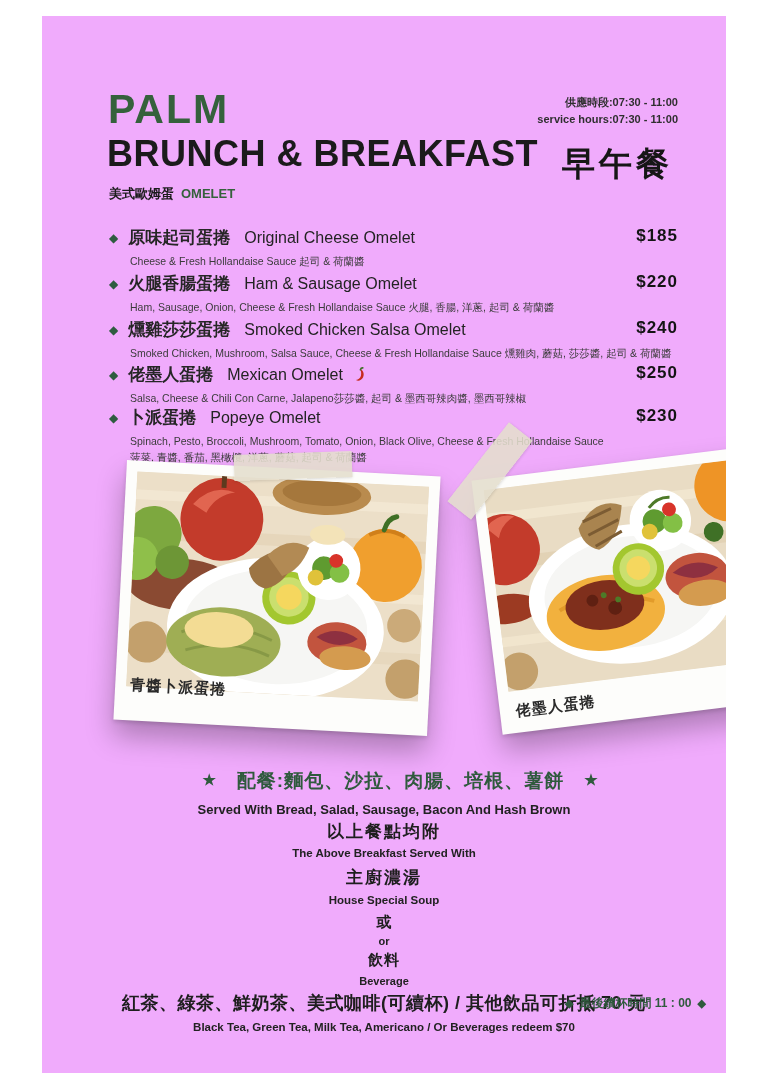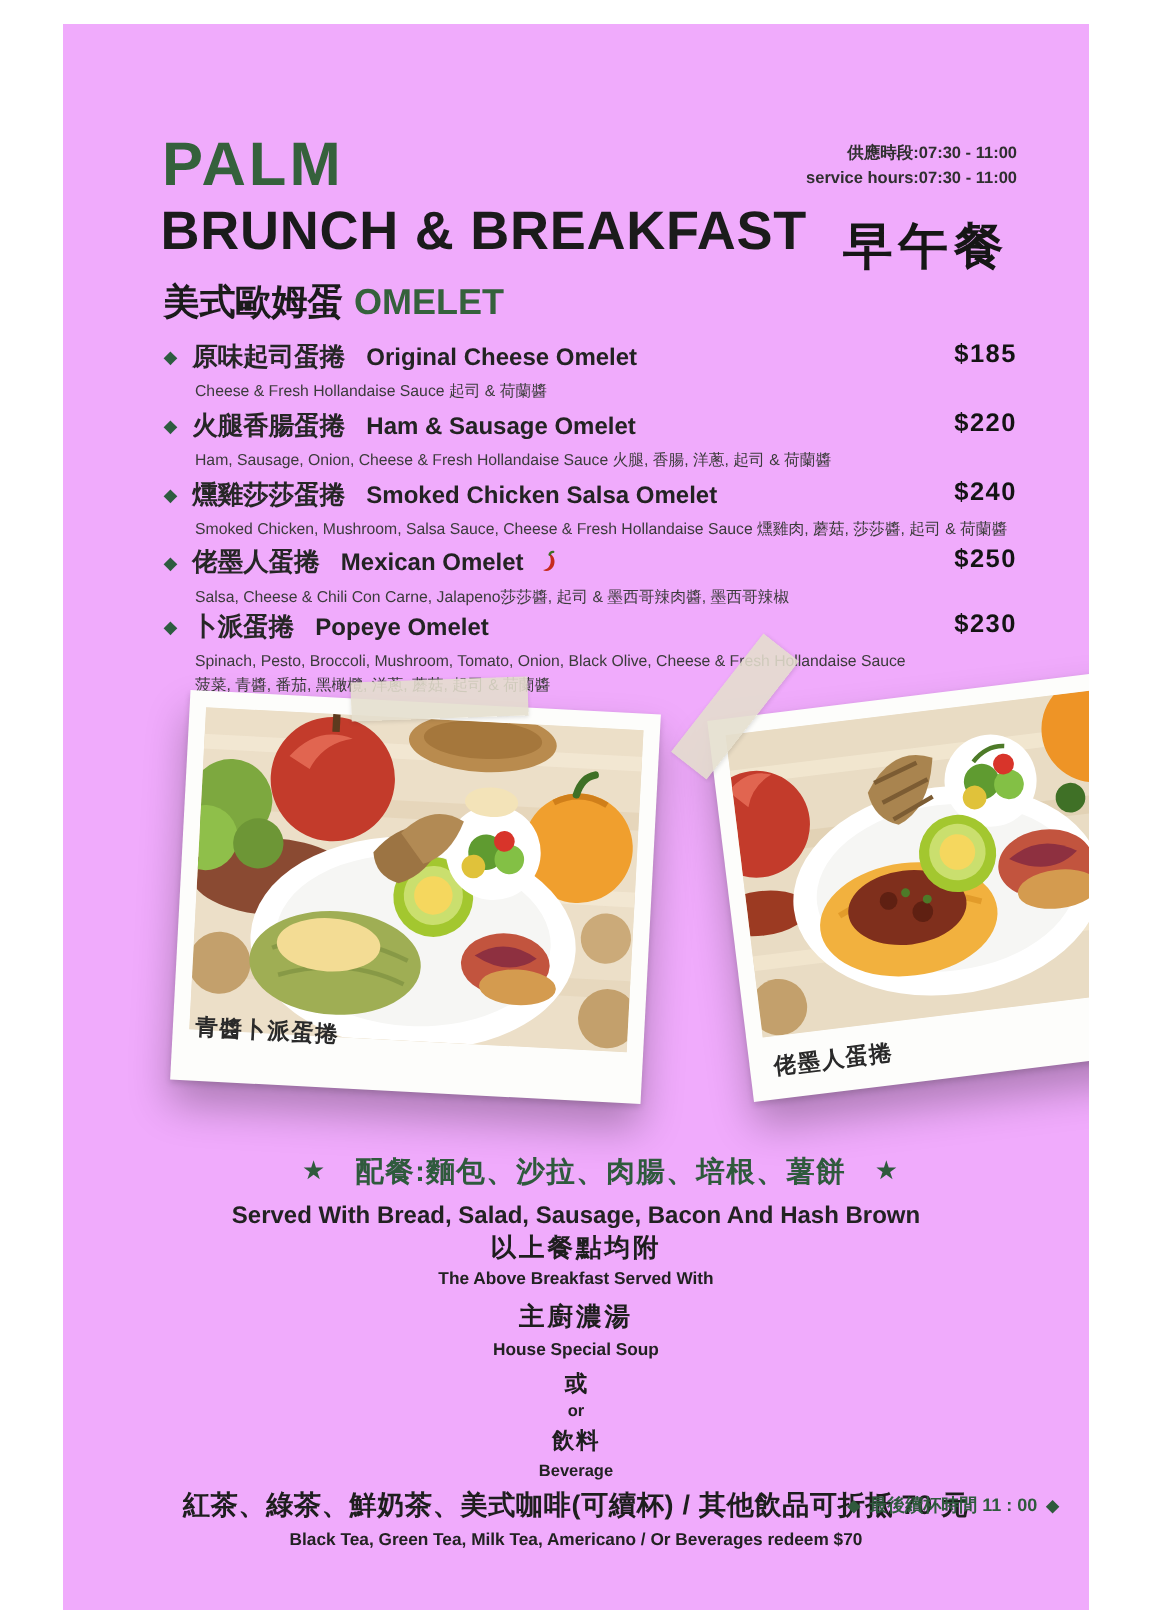--- a/index.html
+++ b/index.html
@@ -5,52 +5,52 @@
   * { margin:0; padding:0; box-sizing:border-box; }
   html,body { background:#ffffff; }
   .page {
     position:relative; width:684px; height:1073px; margin:16px auto;
     background:#f0abfc; overflow:hidden;
     font-family:"Liberation Sans", sans-serif; color:#1e1e1e;
   }
   
   .brand { position:absolute; left:66px; top:70px; font-size:41px; font-weight:900; letter-spacing:2px; color:#35613c; }
   .title { position:absolute; left:65px; top:117px; font-size:36px; font-weight:900; letter-spacing:.5px; color:#1b1b1b; }
-  .subtitle { position:absolute; left:67px; top:169px; font-size:24px; font-weight:bold;text-align:right; }
+  .subtitle { position:absolute; left:67px; top:169px; font-size:13px; font-weight:bold;text-align:right; }
   .subtitle .zh { color:#1b1b1b; }
   .subtitle .en { color:#35613c; margin-left:7px; }
   .hours { position:absolute; right:48px; top:78px; text-align:right; font-size:11px; color:#2f2f2f; line-height:17px; font-weight:bold; }
   .zh-title { position:absolute; right:53px; top:126px; font-size:33px; font-weight:bold; color:#161616; letter-spacing:4px; }
   
   .menu-item { position:absolute; left:67px; right:48px; }
   .name-row { display:flex; align-items:baseline; position:relative; }
   .bullet { color:#2e5c40; font-size:12px; margin-right:10px; transform:translateY(-1px); }
   .name-zh { font-size:17px; font-weight:bold; color:#262626; }
-  .name-en { font-size:16px; color:#232323; margin-left:14px;font-weight:bold; }
+  .name-en { font-size:16px; color:#232323; margin-left:14px; }
   .price { position:absolute; right:0; top:0; font-size:17px; font-weight:800; letter-spacing:1px; color:#141414; }
   .desc { font-size:10.5px; color:#3b3b3b; margin-top:5px; margin-left:21px; line-height:15px; }
   .chili { margin-left:10px; transform:translateY(2px); }
   
   .polaroid { position:absolute; background:#fdfdfb; box-shadow:0 16px 28px rgba(0,0,0,.28), 0 2px 4px rgba(0,0,0,.15); }
   .polaroid .photo { position:absolute; overflow:hidden; background:#e9dcc4; }
   .polaroid .caption { position:absolute; font-size:15px; font-weight:bold; color:#2a2a2a; letter-spacing:1px; }
   .polaroid-left { left:78px; top:452px; width:314px; height:260px; transform:rotate(3deg); }
   .polaroid-left .photo { left:11px; top:11px; right:11px; bottom:34px; }
   .polaroid-left .caption { left:15px; bottom:26px; }
   .polaroid-right { left:444px; top:446px; width:290px; height:256px; transform:rotate(-7deg); }
   .polaroid-right .photo { left:11px; top:11px; right:11px; bottom:42px; }
   .polaroid-right .caption { left:16px; bottom:12px; }
   .tape { position:absolute; background:rgba(228,222,205,.88); box-shadow:0 1px 3px rgba(0,0,0,.12); z-index:5; }
   .tape-left { left:192px; top:437px; width:118px; height:26px; transform:rotate(-2deg); }
   .tape-right { left:398px; top:440px; width:100px; height:30px; transform:rotate(-52deg); }
   
   .fline { position:absolute; left:0; right:0; text-align:center; }
   .combo { top:752px; font-size:19px; font-weight:bold; color:#2f5a3d; letter-spacing:1px;padding-left:33px; }
   .combo .star { font-size:15px; color:#2f5a3d; margin:0 20px; vertical-align:2px; }
-  .combo-en { top:786px; font-size:16px; font-weight:bold; color:#222; }
+  .combo-en { top:786px; font-size:13px; font-weight:bold; color:#222; }
   .served-zh { top:804px; font-size:17px; font-weight:bold; letter-spacing:2px; }
   .served-en { top:831px; font-size:11.5px; font-weight:bold; color:#222; }
   .soup-zh { top:850px; font-size:17px; font-weight:bold; letter-spacing:2px; }
   .soup-en { top:878px; font-size:11.5px; font-weight:bold; color:#222; }
   .or-zh { top:897px; font-size:15px; font-weight:bold; }
   .or-en { top:919px; font-size:11px; font-weight:bold; color:#222; }
   .bev-zh { top:935px; font-size:15px; font-weight:bold; letter-spacing:1px;text-align:center; }
   .bev-en { top:959px; font-size:11px; font-weight:bold; color:#222; }
   .detail-zh { top:975px; font-size:18px; font-weight:bold; letter-spacing:.5px; }
   .detail-en { top:1005px; font-size:11.5px; font-weight:bold; color:#222; }

